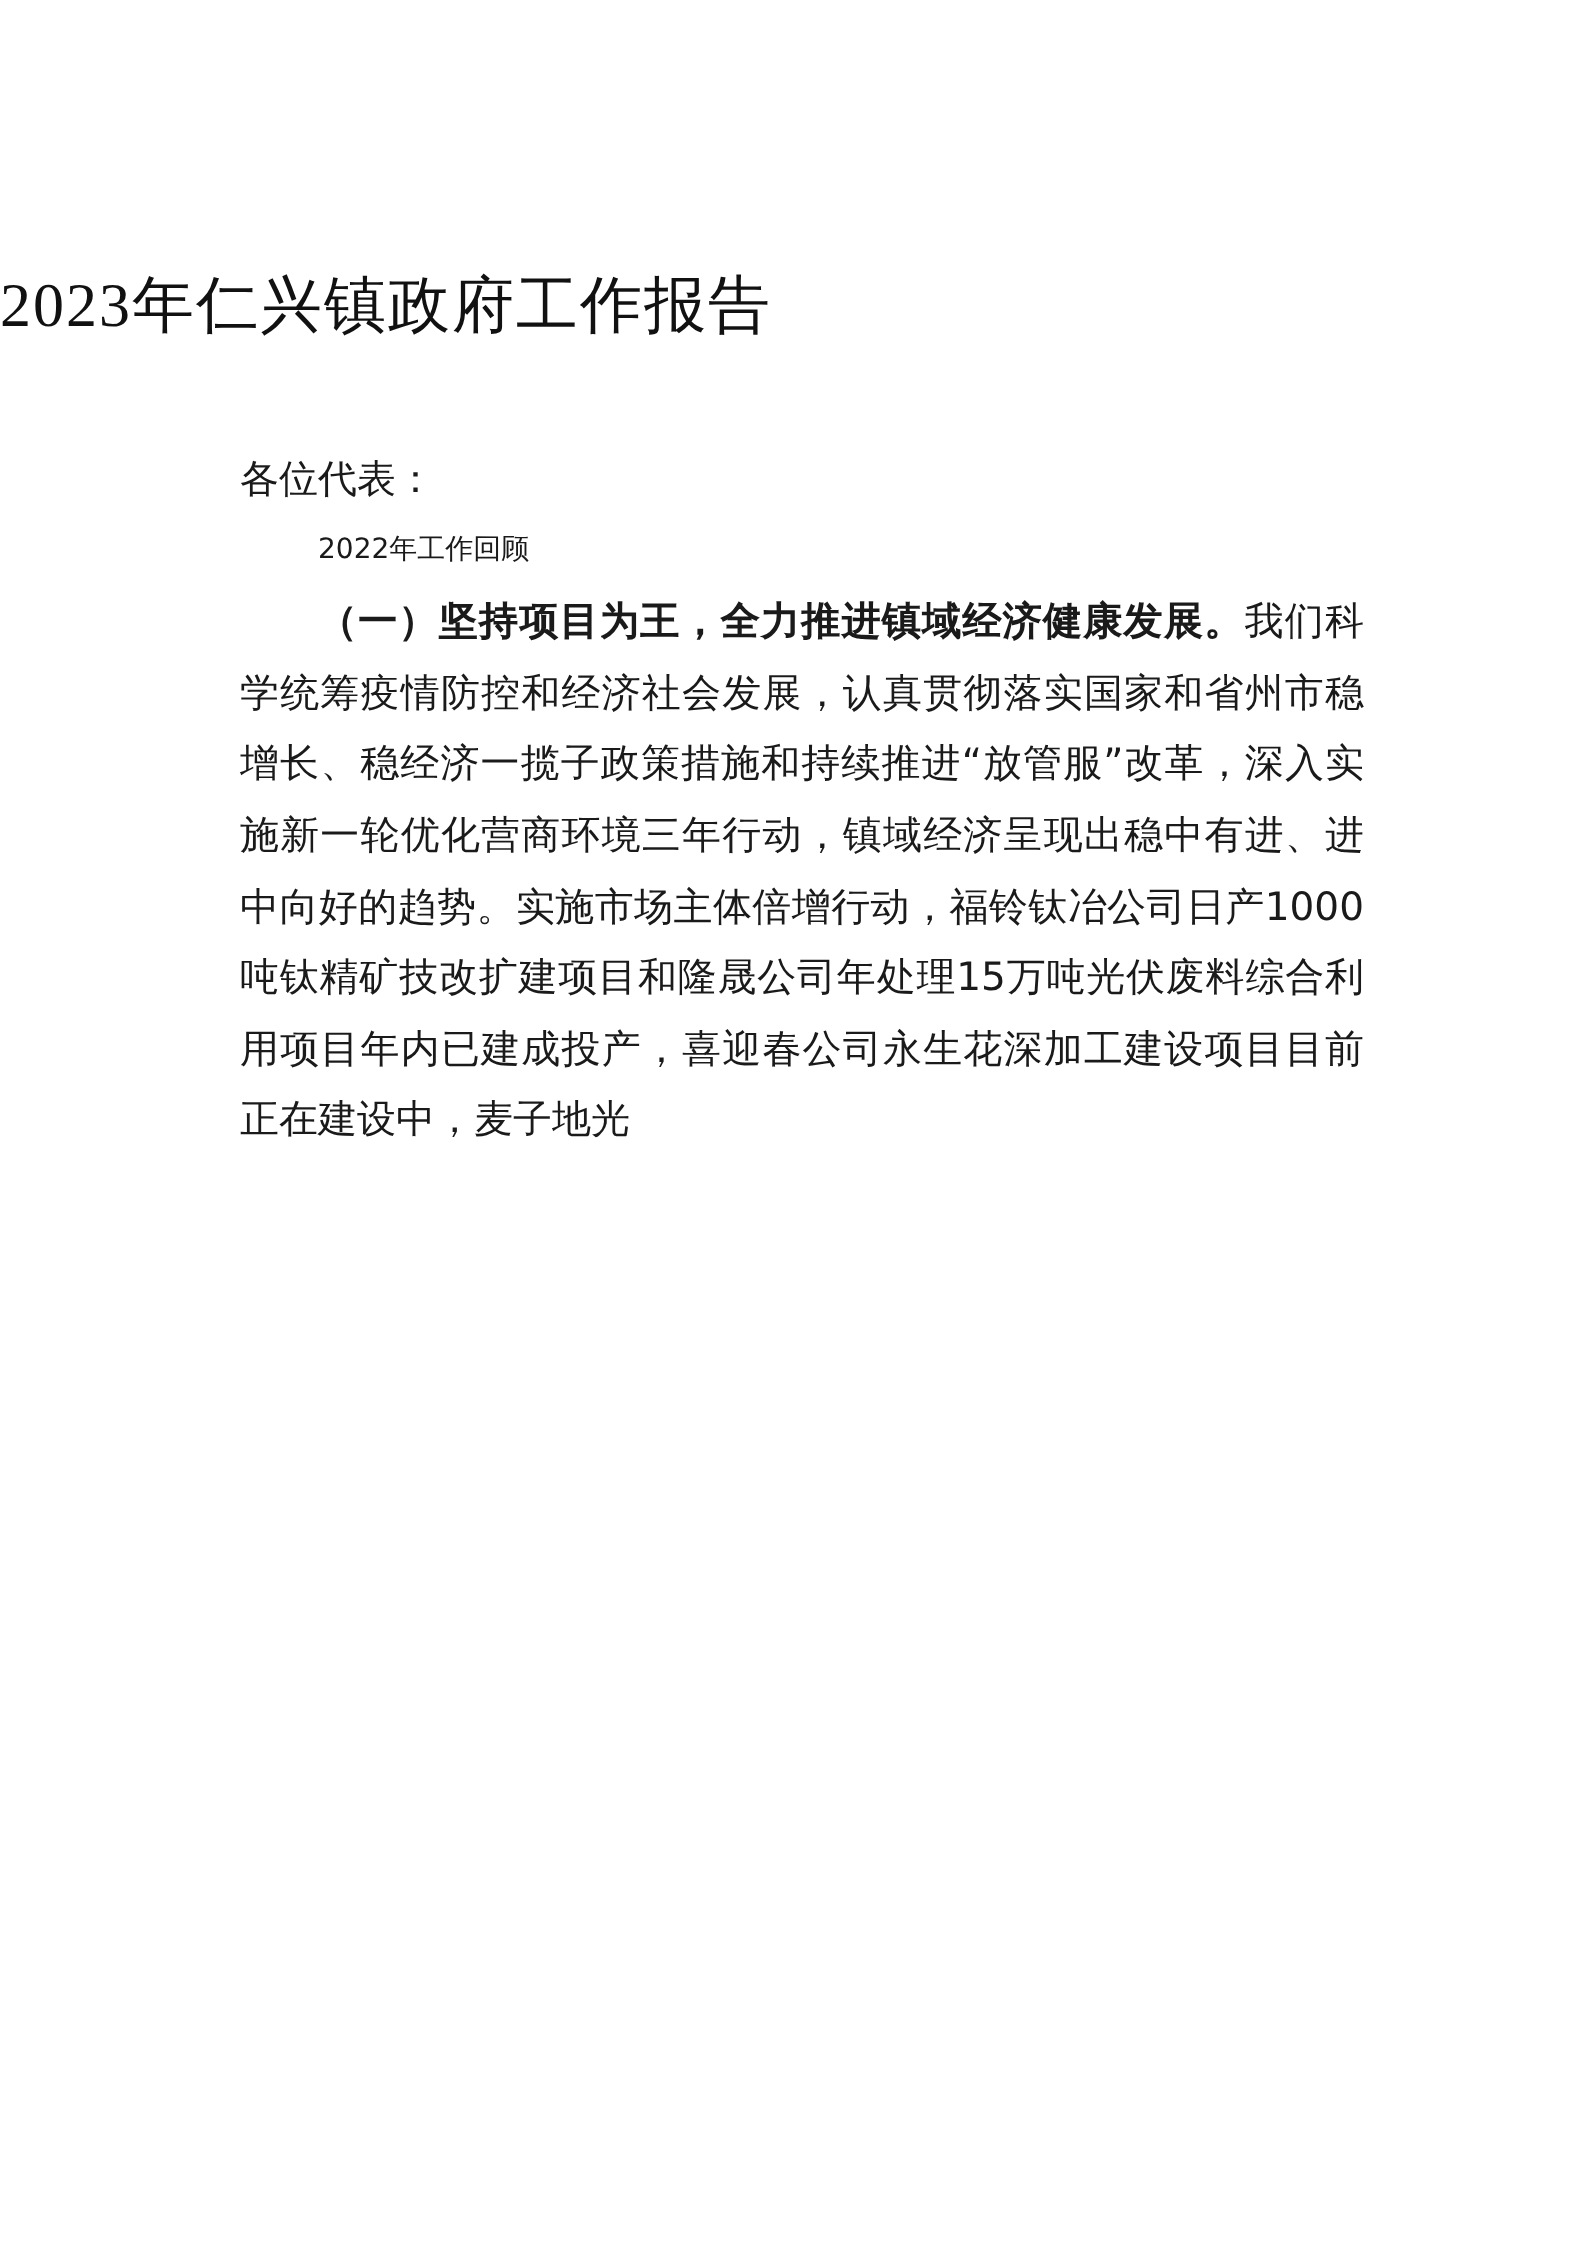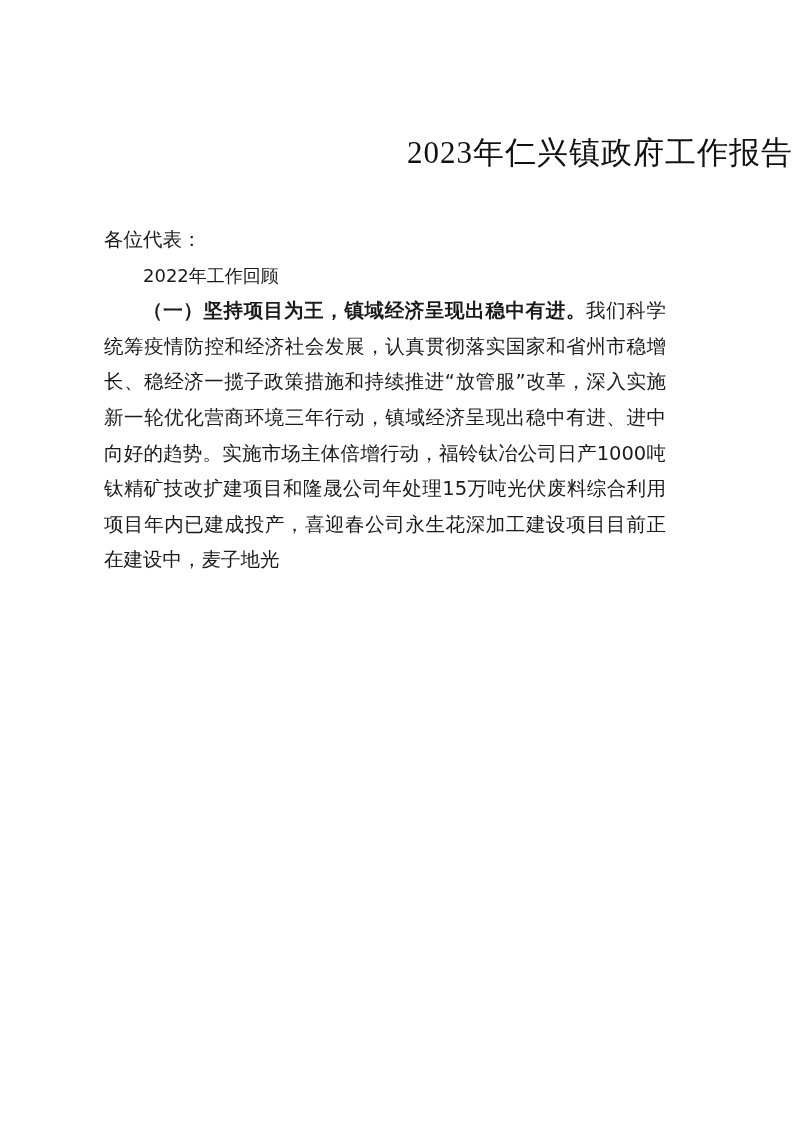--- a/index.html
+++ b/index.html
@@ -1,35 +1,35 @@
 <!DOCTYPE html>
 <html><head>
   <meta charset="utf-8">
   <style>
     html, body { margin: 0; padding: 0; background: #ffffff; }
     body { width: 793px; height: 1122px; position: relative; overflow: hidden; color: #111; }
     .page { position: absolute; left: 0; top: 0; width: 793px; height: 1122px; background: #fff; }
     .title {
-      position: absolute; top: 132px; left: 0; width: 793px; text-align: right;
+      position: absolute; top: 132px; left: 0; width: 793px; text-align: left;
       font-family: "Liberation Serif", "DejaVu Serif", serif; font-size: 31px; letter-spacing: 1px; color: #111;
     }
     .body-text {
-      position: absolute; left: 104px; width: 562px; top: 222px;
+      position: absolute; left: 120px; width: 562px; top: 222px;
       font-family: "DejaVu Sans", "Liberation Sans", sans-serif; font-size: 19.5px; line-height: 35.6px;
       color: #1a1a1a; text-align: justify; text-justify: inter-ideograph;
     }
     .body-text p { margin: 0; }
     .indent { text-indent: 39px; }
-    .section { font-family: "DejaVu Sans", sans-serif; font-size: 18px; padding-left: 39px; font-weight: normal; }
+    .section { font-family: "DejaVu Sans", sans-serif; font-size: 14px; padding-left: 39px; font-weight: normal; }
     .bold-lead { font-weight: bold; }
   </style>
 </head>
 <body>
 
 <div class="page">
   <div class="title">2023年仁兴镇政府工作报告</div>
 
   <div class="body-text">
     <p>各位代表：</p>
     <p class="section">2022年工作回顾</p>
-    <p class="indent"><span class="bold-lead">（一）坚持项目为王，镇域经济呈现出稳中有进。</span><span>我们科学统筹疫情防控和经济社会发展，认真贯彻落实国家和省州市稳增长、稳经济一揽子政策措施和持续推进“放管服”改革，深入实施新一轮优化营商环境三年行动，镇域经济呈现出稳中有进、进中向好的趋势。实施市场主体倍增行动，福铃钛冶公司日产1000吨钛精矿技改扩建项目和隆晟公司年处理15万吨光伏废料综合利用项目年内已建成投产，喜迎春公司永生花深加工建设项目目前正在建设中，麦子地光</span></p>
+    <p class="indent"><span class="bold-lead">（一）坚持项目为王，全力推进镇域经济健康发展。</span><span>我们科学统筹疫情防控和经济社会发展，认真贯彻落实国家和省州市稳增长、稳经济一揽子政策措施和持续推进“放管服”改革，深入实施新一轮优化营商环境三年行动，镇域经济呈现出稳中有进、进中向好的趋势。实施市场主体倍增行动，福铃钛冶公司日产1000吨钛精矿技改扩建项目和隆晟公司年处理15万吨光伏废料综合利用项目年内已建成投产，喜迎春公司永生花深加工建设项目目前正在建设中，麦子地光</span></p>
   </div>
 </div>
 
 </body></html>

